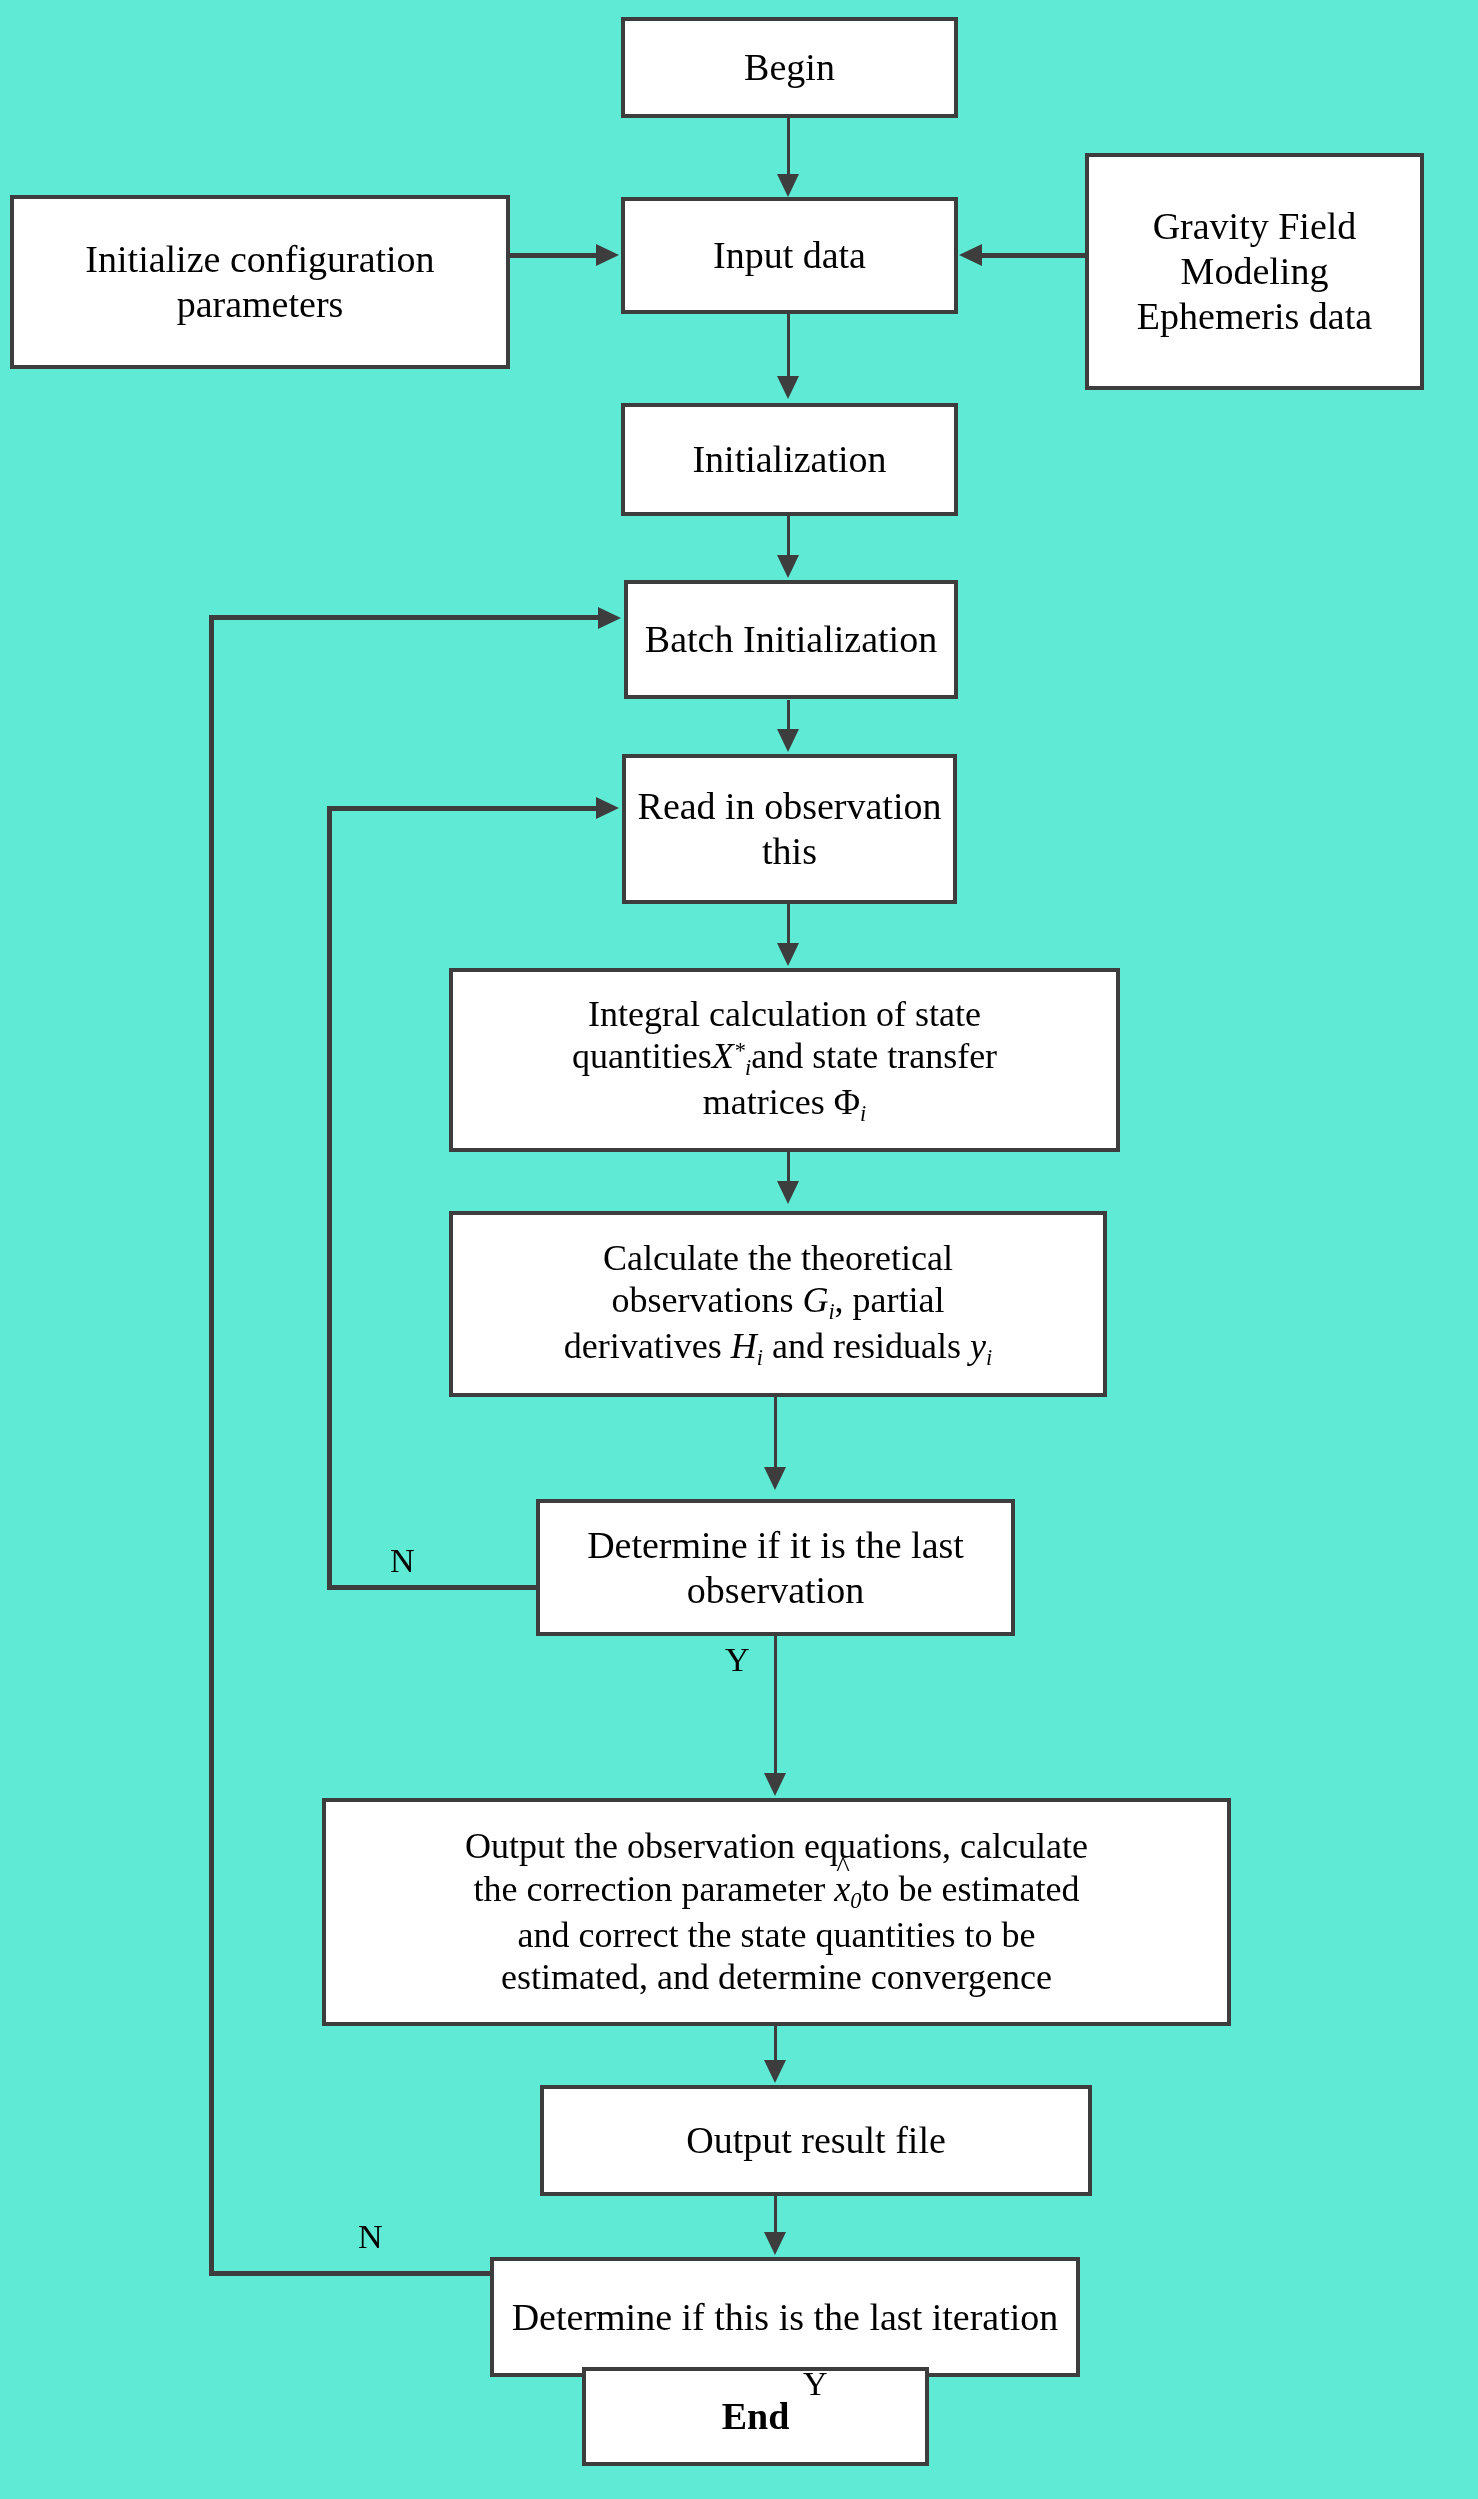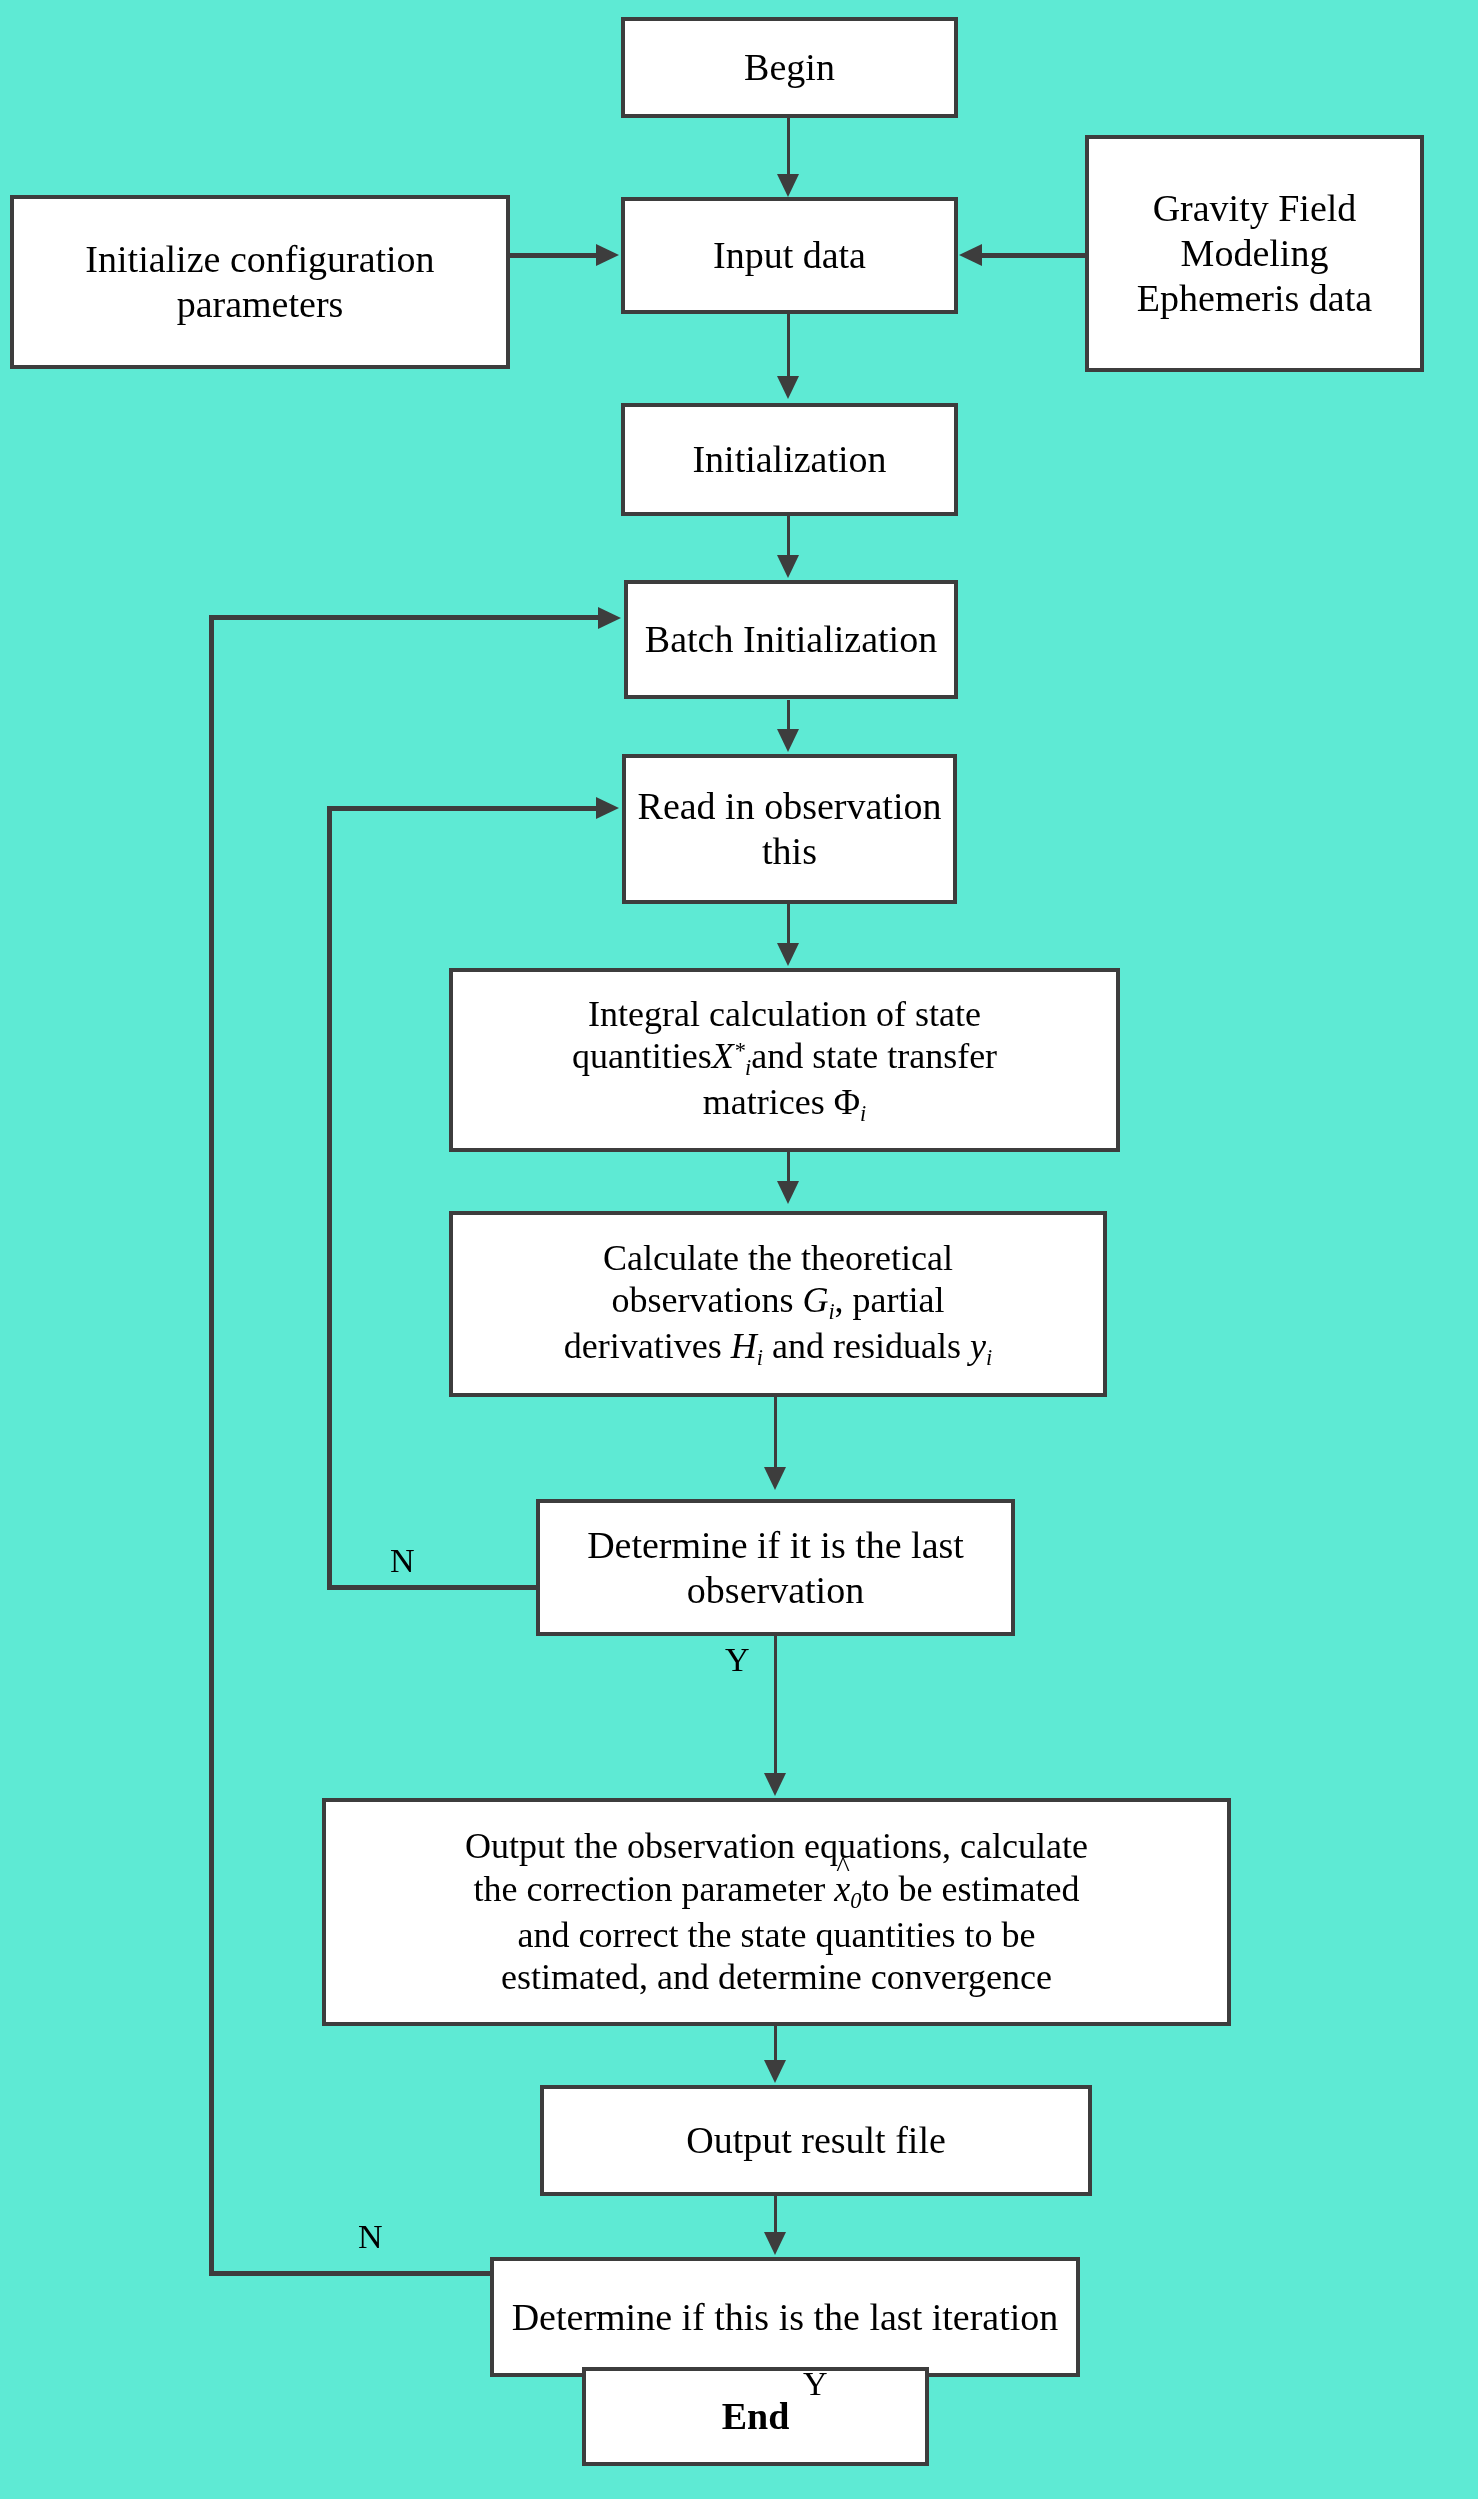--- a/index.html
+++ b/index.html
@@ -117,21 +117,21 @@
     <span class="txt">Initialize configuration parameters</span>
   </div>
 
   <div class="edge h" style="left:439px; top:253px; width:159px;"></div>
   <div class="arrow right" style="left:596px; top:244px;"></div>
 
   <div class="node fs-lg" style="left:621px; top:197px; width:337px; height:117px;">
     <span class="txt">Input data</span>
   </div>
 
-  <div class="node fs-lg" style="left:1085px; top:135px; width:339px; height:237px;">
+  <div class="node fs-lg" style="left:1085px; top:153px; width:339px; height:237px;">
     <span class="txt">Gravity Field Modeling Ephemeris data</span>
   </div>
 
   <div class="edge h" style="left:982px; top:253px; width:105px;"></div>
   <div class="arrow left" style="left:959px; top:244px;"></div>
 
   <div class="edge thin-v" style="left:787px; top:314px; width:3.4px; height:65px;"></div>
   <div class="arrow down" style="left:777px; top:376px;"></div>
 
   <div class="node fs-lg" style="left:621px; top:403px; width:337px; height:113px;">

